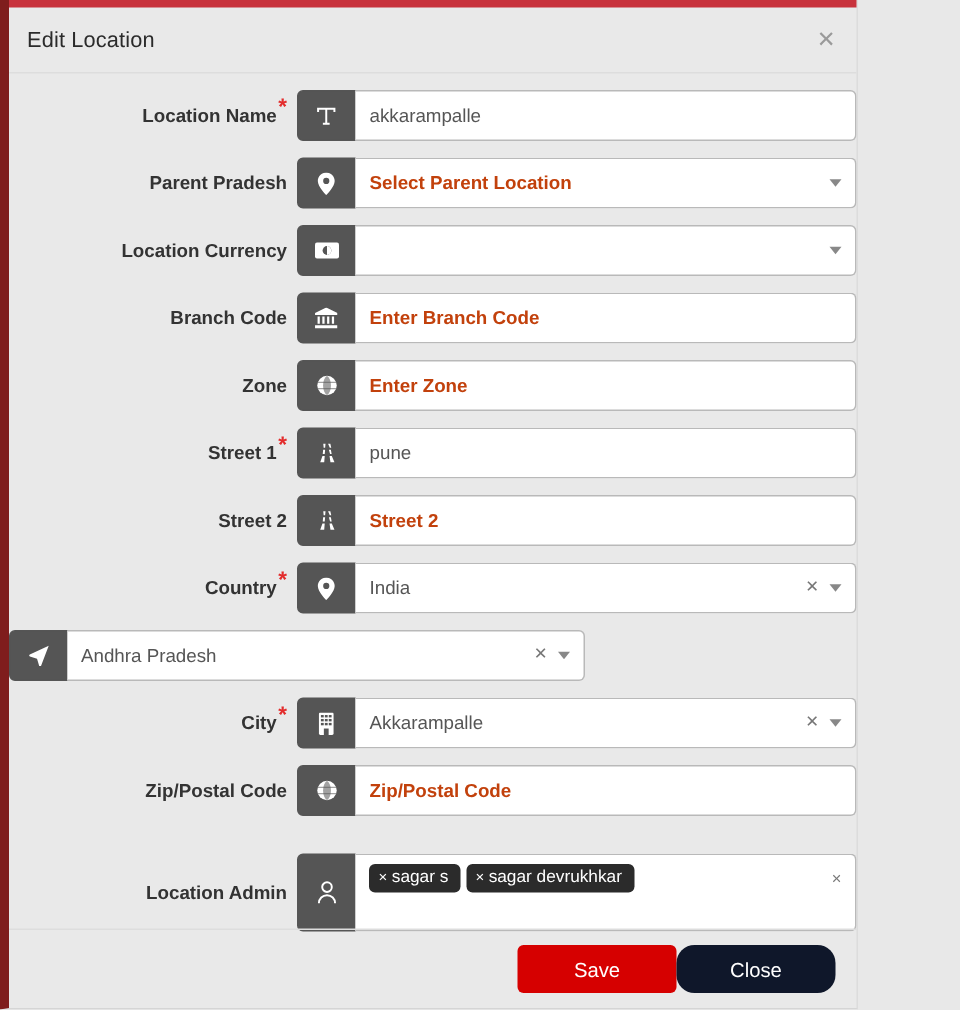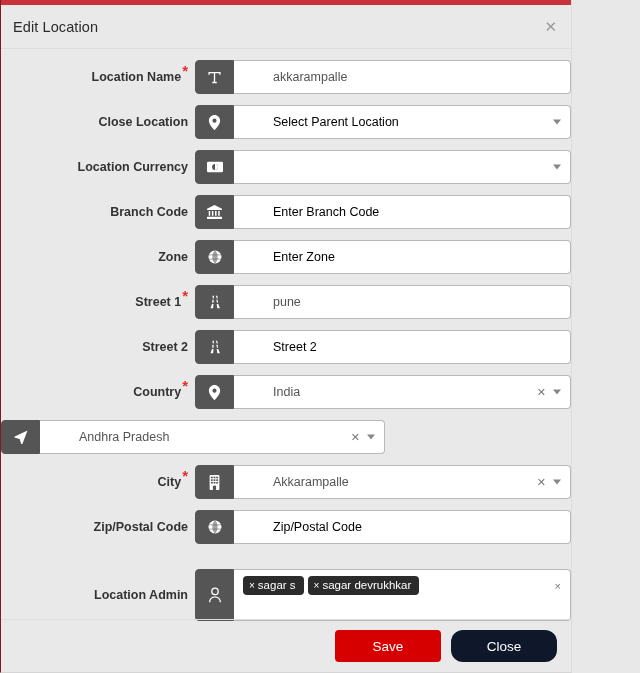--- a/index.html
+++ b/index.html
@@ -10,21 +10,21 @@
     background: #e8e8e8;
     font-family: "Liberation Sans", sans-serif;
     overflow: hidden;
   }
 
   .modal {
     position: relative;
     width: 572px;
     height: 673px;
     background: #e9e9e9;
-    border-left: 1px solid #7f1d1d;
+    border-left: 6px solid #7f1d1d;
     border-right: 1px solid #dcdcdc;
     border-bottom: 1px solid #d5d5d5;
   }
 
   
   .accent-bar {
     position: absolute;
     top: 0; left: 0;
     width: 100%;
     height: 5px;
@@ -133,23 +133,23 @@
     position: relative;
     overflow: hidden;
   }
   .form-row.tall .input-box {
     height: 52px;
     align-items: flex-start;
     padding-top: 6px;
     flex-wrap: wrap;
     gap: 4px;
   }
-  .input-box.placeholder-text { color: #000000; }
-
-  .value-text { line-height: 32px; margin-left: 30px; }
+  .input-box.placeholder-text { color: #c2410c; font-weight: bold; }
+
+  .value-text { line-height: 32px; }
 
   
   .caret {
     position: absolute;
     right: 9px;
     top: 50%;
     transform: translateY(-50%);
     width: 0; height: 0;
     border-left: 4px solid transparent;
     border-right: 4px solid transparent;
@@ -198,21 +198,20 @@
   
   .modal-footer {
     position: absolute;
     left: 0; right: 0; bottom: 0;
     height: 53px;
     border-top: 1px solid #dddddd;
     display: flex;
     align-items: center;
     justify-content: flex-end;
     padding-right: 14px;
-    gap: 10px;
   }
   .btn {
     min-width: 106px;
     height: 32px;
     border: none;
     border-radius: 4px;
     font-size: 13.5px;
     color: #ffffff;
     cursor: pointer;
     font-family: "Liberation Sans", sans-serif;
@@ -241,21 +240,21 @@
               <svg width="15" height="15" viewBox="0 0 16 16" fill="#fff">
                 <path d="M1.5 2h13v3h-1.4V3.4H8.7v9.2h1.7V14H5.6v-1.4h1.7V3.4H2.9V5H1.5z"></path>
               </svg>
             </div>
             <div class="input-box">
               <span class="value-text">akkarampalle</span>
             </div>
           </div>
         </div>
         <div class="form-row">
-          <div class="label-col"><span>Close Location</span></div>
+          <div class="label-col"><span>Parent Pradesh</span></div>
           <div class="field-col">
             <div class="icon-box">
               <svg width="13" height="15" viewBox="0 0 12 16" fill="#fff">
                 <path d="M6 0C2.7 0 0 2.7 0 6c0 4.3 6 10 6 10s6-5.7 6-10c0-3.3-2.7-6-6-6zm0 8.2A2.2 2.2 0 1 1 6 3.8a2.2 2.2 0 0 1 0 4.4z"></path>
               </svg>
             </div>
             <div class="input-box placeholder-text">
               <span class="value-text">Select Parent Location</span>
               <span class="caret"></span>
             </div>

